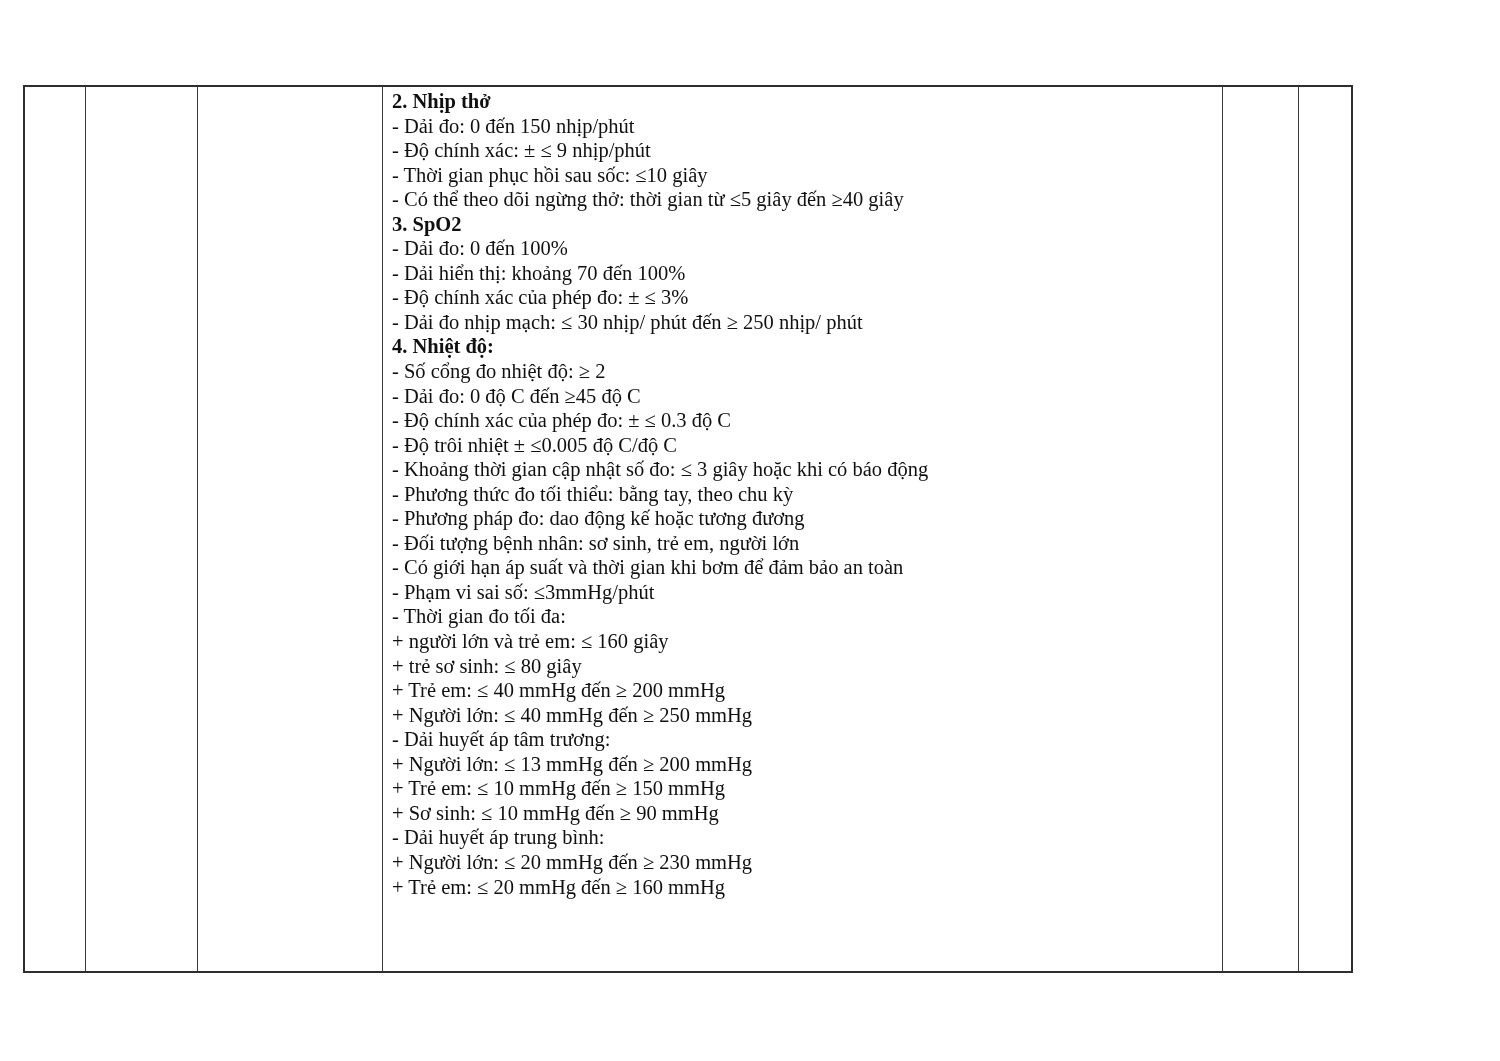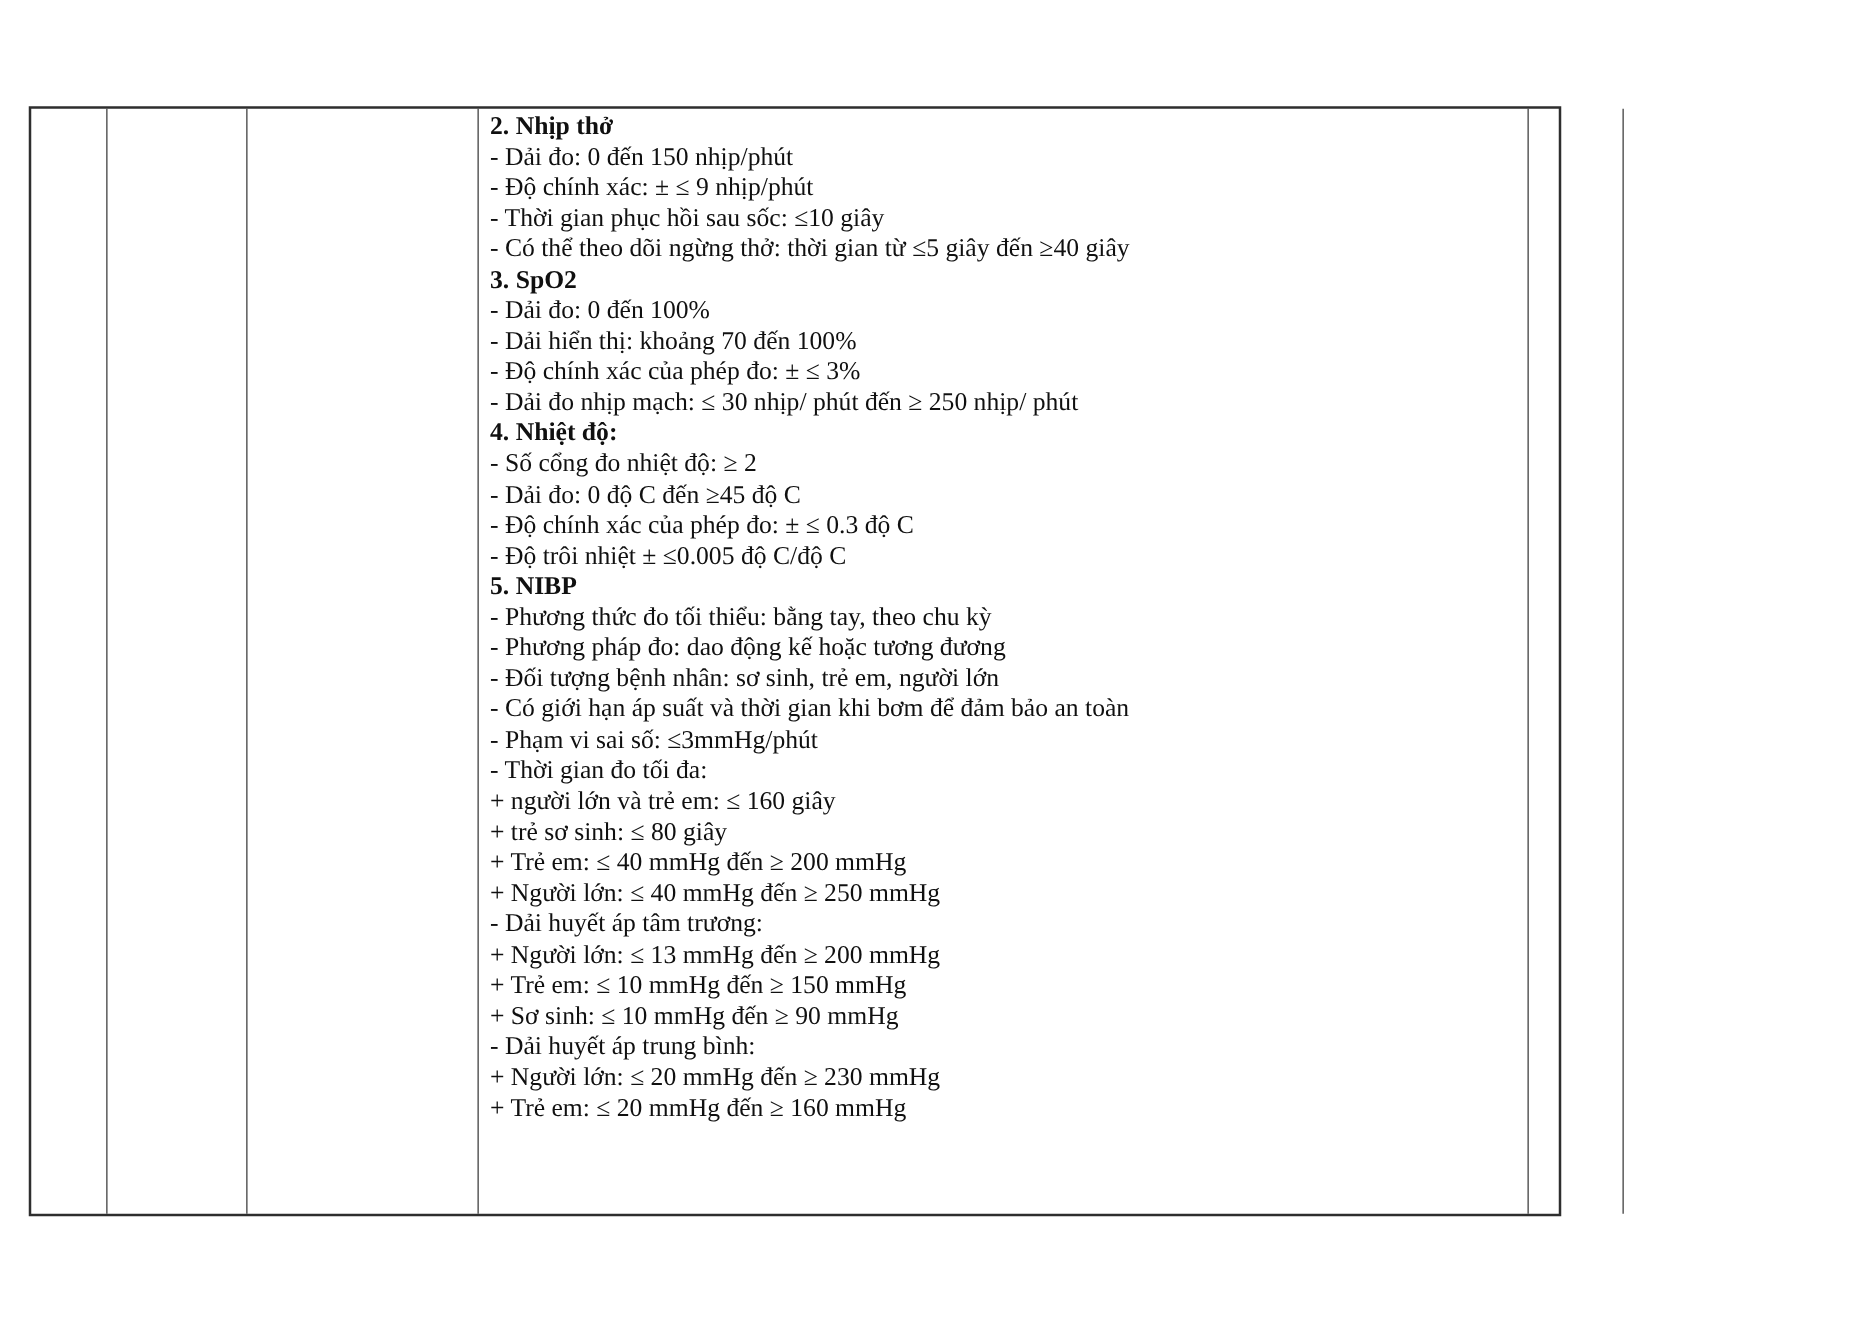--- a/index.html
+++ b/index.html
@@ -11,21 +11,21 @@
     width: 1500px;
     height: 1061px;
     position: relative;
     font-family: "Liberation Serif", "DejaVu Serif", serif;
     color: #101010;
   }
   .doc-table {
     position: absolute;
     left: 23px;
     top: 85px;
-    width: 1226px;
+    width: 1330px;
     height: 888px;
     box-sizing: border-box;
     border: 2px solid #2e2e2e;
     display: flex;
     background: #ffffff;
   }
   .cell {
     box-sizing: border-box;
     height: 100%;
     border-right: 1px solid #3a3a3a;
@@ -67,21 +67,21 @@
       <div class="spec-line bold">3. SpO2</div>
       <div class="spec-line">- Dải đo: 0 đến 100%</div>
       <div class="spec-line">- Dải hiển thị: khoảng 70 đến 100%</div>
       <div class="spec-line">- Độ chính xác của phép đo: ± ≤ 3%</div>
       <div class="spec-line">- Dải đo nhịp mạch: ≤ 30 nhịp/ phút đến  ≥ 250 nhịp/ phút</div>
       <div class="spec-line bold">4. Nhiệt độ:</div>
       <div class="spec-line">- Số cổng đo nhiệt độ: ≥ 2</div>
       <div class="spec-line">- Dải đo: 0 độ C đến ≥45 độ C</div>
       <div class="spec-line">- Độ chính xác của phép đo: ± ≤ 0.3 độ C</div>
       <div class="spec-line">- Độ trôi nhiệt ± ≤0.005 độ C/độ C</div>
-      <div class="spec-line bold">5. NIBP</div>
+      <div class="spec-line">- Khoảng thời gian cập nhật số đo: ≤ 3 giây hoặc khi có báo động</div>
       <div class="spec-line">- Phương thức đo tối thiểu: bằng tay, theo chu kỳ</div>
       <div class="spec-line">- Phương pháp đo: dao động kế hoặc tương đương</div>
       <div class="spec-line">- Đối tượng bệnh nhân: sơ sinh, trẻ em, người lớn</div>
       <div class="spec-line">- Có giới hạn áp suất và thời gian khi bơm để đảm bảo an toàn</div>
       <div class="spec-line">- Phạm vi sai số: ≤3mmHg/phút</div>
       <div class="spec-line">- Thời gian đo tối đa:</div>
       <div class="spec-line">+ người lớn và trẻ em: ≤ 160 giây</div>
       <div class="spec-line">+ trẻ sơ sinh: ≤ 80 giây</div>
       <div class="spec-line">+ Trẻ em: ≤ 40 mmHg đến ≥ 200 mmHg</div>
       <div class="spec-line">+ Người lớn: ≤ 40 mmHg đến ≥ 250 mmHg</div>

